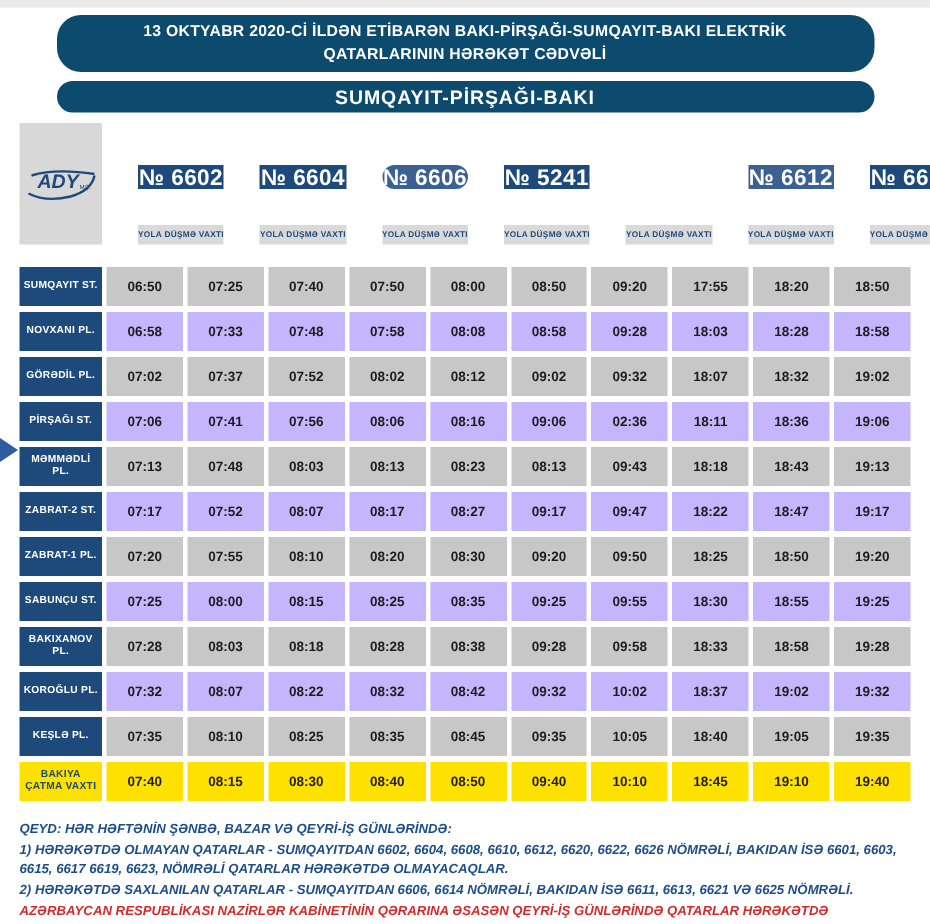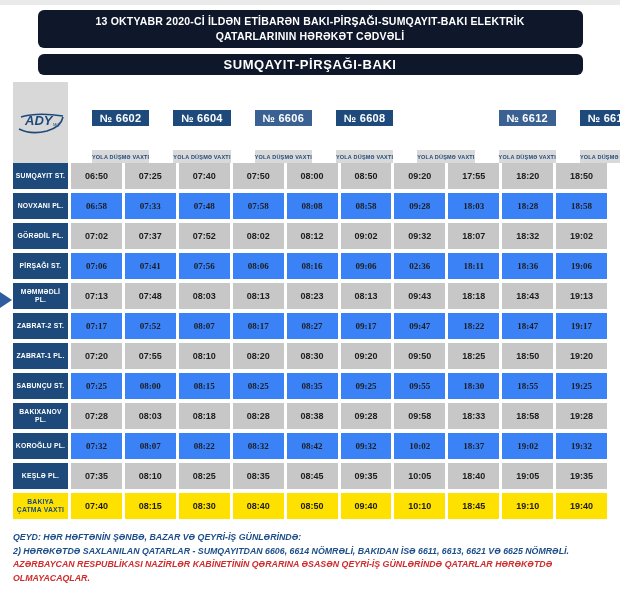--- a/index.html
+++ b/index.html
@@ -3,63 +3,63 @@
 <meta charset="utf-8">
 <style>
   html,body{margin:0;padding:0;}
   body{
     width:620px;height:616px;background:#ffffff;
     font-family:"Liberation Sans","DejaVu Sans",sans-serif;
     position:relative;overflow:hidden;
   }
   .top-strip{height:5px;background:#eaeaea;width:100%;}
   .banner{
-    width:545px;margin:4px auto 0;background:#0f172a;color:#ffffff;
-    border-radius:6px;text-align:center;font-weight:bold;
+    width:545px;margin:4px auto 0;background:#0c4a6e;color:#ffffff;
+    border-radius:16px;text-align:center;font-weight:bold;
     display:flex;align-items:center;justify-content:center;
   }
   .banner.title{min-height:38px;font-size:10.5px;line-height:1.45;letter-spacing:.2px;padding:2px 18px;box-sizing:border-box;margin-top:5px;}
   .banner.subtitle{min-height:21px;font-size:13px;letter-spacing:.6px;margin-top:6px;}
   .tt-wrap{width:594px;margin:7px auto 0;}
   #header-grid{
     display:grid;column-gap:3px;row-gap:3px;
     grid-template-rows:44px 13px;
     gap:24px;
   }
   #body-grid{
-    display:grid;column-gap:3px;row-gap:4px;margin-top:0;
+    display:grid;column-gap:3px;row-gap:4px;margin-top:15px;
     grid-auto-rows:minmax(26px,auto);
   }
   .logo-cell{
     grid-column:1;grid-row:1/3;background:#d8d8d8;
     display:flex;align-items:center;justify-content:center;
   }
   .num-cell{
-    color:#ffffff;font-weight:bold;font-size:11px;letter-spacing:.3px;
+    color:#ffffff;font-weight:bold;font-size:15px;letter-spacing:.3px;
     display:flex;align-items:center;justify-content:center;margin-top:28px;
   }
   .num-cell.dark{background:#1e4a7b;}
   .num-cell.light{background:#3a6191;}
   .sub-cell{
     background:#d9d9d9;color:#1e4a7b;font-weight:bold;font-size:5.5px;
     letter-spacing:.2px;display:flex;align-items:center;justify-content:center;
     white-space:nowrap;
   }
   .st-cell{
     background:#1e4a7b;color:#ffffff;font-weight:bold;font-size:6.8px;
     letter-spacing:.2px;text-align:center;line-height:1.25;
     display:flex;align-items:center;justify-content:center;padding:1px 2px;box-sizing:border-box;
   }
   .st-cell.arrival{background:#ffe100;color:#1e4a7b;}
   .time-cell{
     font-weight:bold;font-size:9px;color:#1c1c1c;
     display:flex;align-items:center;justify-content:center;
   }
   .time-cell.shade-dark{background:#c7c7c7;}
-  .time-cell.shade-light{background:#3b82f6;font-family:Liberation Serif, serif;}
+  .time-cell.shade-light{background:#c4b5fd;}
   .time-cell.arrival{background:#ffe100;}
   .dir-arrow{
     position:absolute;left:0;top:292px;width:0;height:0;
     border-top:8px solid transparent;border-bottom:8px solid transparent;
     border-left:12px solid #2f5c9e;
   }
   .notes{
     width:594px;margin:12px auto 0;color:#1d4e89;
     font-size:8.8px;font-style:italic;font-weight:bold;line-height:1.55;
   }
@@ -85,22 +85,22 @@
     <div class="logo-cell">
       <svg width="48" height="30" viewBox="0 0 48 30">
         <path d="M2 21 Q 14 27 30 23 Q 44 19 46 9" stroke="#1e4a7b" stroke-width="1.6" fill="none"></path>
         <path d="M4 9 Q 20 4 46 8" stroke="#1e4a7b" stroke-width="1.6" fill="none"></path>
         <text x="8" y="17" class="ady-text">ADY</text>
         <text x="36" y="18" class="ady-small">MQ.</text>
       </svg>
     </div>
   <div class="num-cell dark" style="grid-area: 1 / 2;">№ 6602</div>
       <div class="num-cell dark" style="grid-area: 1 / 3;">№ 6604</div>
-      <div class="num-cell light" style="grid-area: 1 / 4;">№ 6606</div>
-      <div class="num-cell dark" style="grid-area: 1 / 5;">№ 6608</div>
+      <div class="num-cell light" style="grid-area: 1 / 4; border-radius: 20px;">№ 6606</div>
+      <div class="num-cell dark" style="grid-area: 1 / 5;">№ 5241</div>
       <div class="num-cell light" style="grid-area: 1 / 7;">№ 6612</div>
       <div class="num-cell dark" style="grid-area: 1 / 8;">№ 6614</div>
       <div class="num-cell light" style="grid-area: 1 / 9;">№ 6620</div>
       <div class="num-cell dark" style="grid-area: 1 / 10;">№ 6622</div>
       <div class="num-cell dark" style="grid-area: 1 / 11;">№ 6626</div>
       <div class="sub-cell" style="grid-area: 2 / 2;">YOLA DÜŞMƏ VAXTI</div>
       <div class="sub-cell" style="grid-area: 2 / 3;">YOLA DÜŞMƏ VAXTI</div>
       <div class="sub-cell" style="grid-area: 2 / 4;">YOLA DÜŞMƏ VAXTI</div>
       <div class="sub-cell" style="grid-area: 2 / 5;">YOLA DÜŞMƏ VAXTI</div>
       <div class="sub-cell" style="grid-area: 2 / 6;">YOLA DÜŞMƏ VAXTI</div>
@@ -243,15 +243,16 @@
       <div class="time-cell arrival">18:45</div>
       <div class="time-cell arrival">19:10</div>
       <div class="time-cell arrival">19:40</div>
     </div>
 </div>
 
 <div class="dir-arrow"></div>
 
 <div class="notes">
   <div><span>QEYD:</span><span> HƏR HƏFTƏNİN ŞƏNBƏ, BAZAR VƏ QEYRİ-İŞ GÜNLƏRİNDƏ:</span></div>
+  <div><span>1) HƏRƏKƏTDƏ OLMAYAN QATARLAR</span><span> - SUMQAYITDAN 6602, 6604, 6608, 6610, 6612, 6620, 6622, 6626 NÖMRƏLİ, BAKIDAN İSƏ 6601, 6603, 6615, 6617 6619, 6623, NÖMRƏLİ QATARLAR HƏRƏKƏTDƏ OLMAYACAQLAR.</span></div>
   <div><span>2) HƏRƏKƏTDƏ SAXLANILAN QATARLAR</span><span> - SUMQAYITDAN 6606, 6614 NÖMRƏLİ, BAKIDAN İSƏ 6611, 6613, 6621 VƏ 6625 NÖMRƏLİ.</span></div>
   <div class="warning">AZƏRBAYCAN RESPUBLİKASI NAZİRLƏR KABİNETİNİN QƏRARINA ƏSASƏN QEYRİ-İŞ GÜNLƏRİNDƏ QATARLAR HƏRƏKƏTDƏ OLMAYACAQLAR.</div>
 </div>
 
 </body></html>

